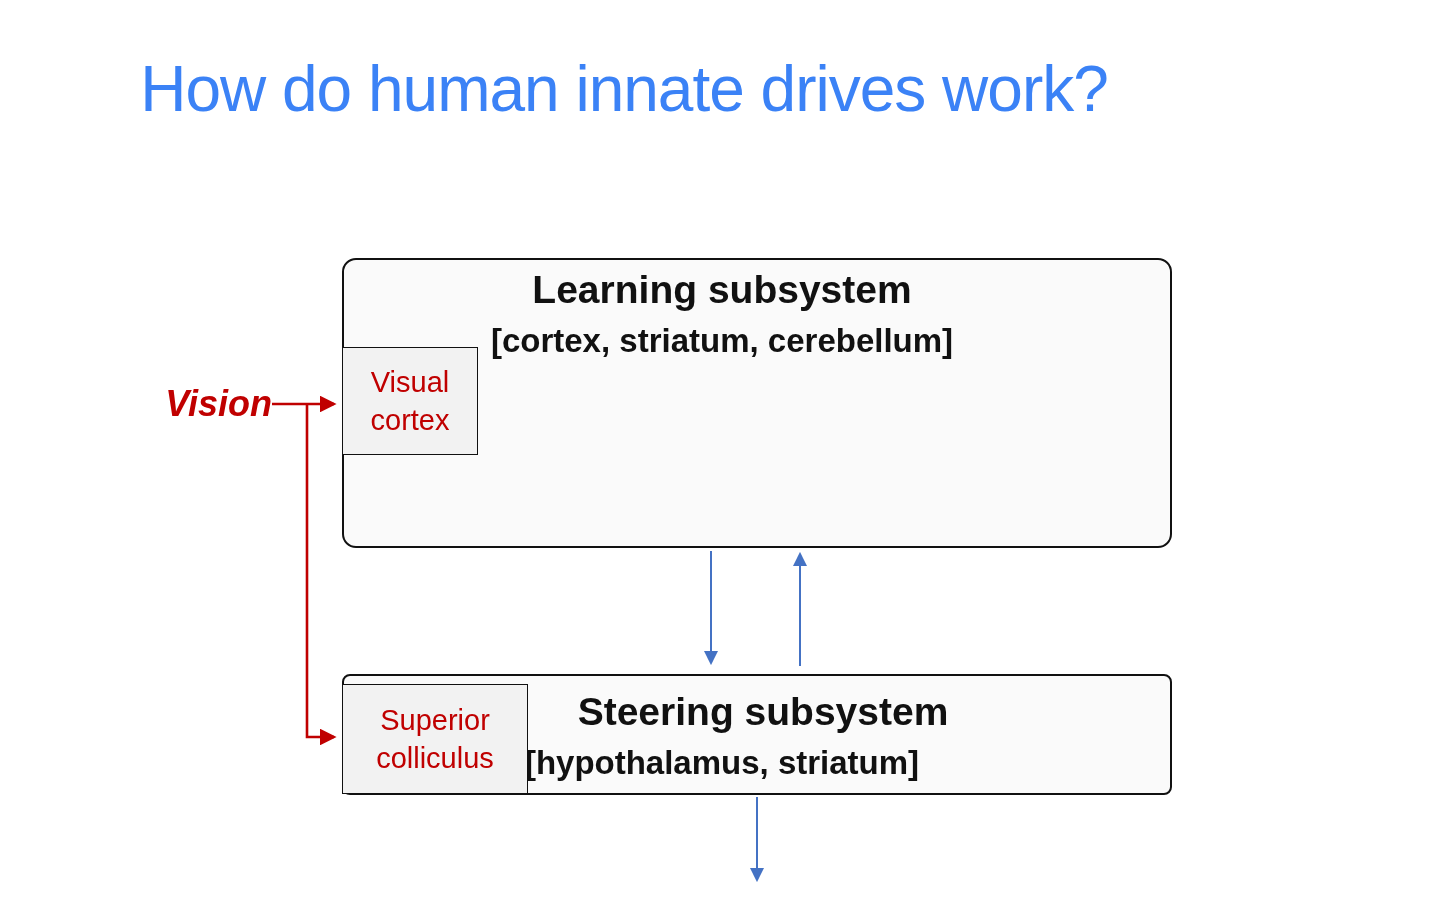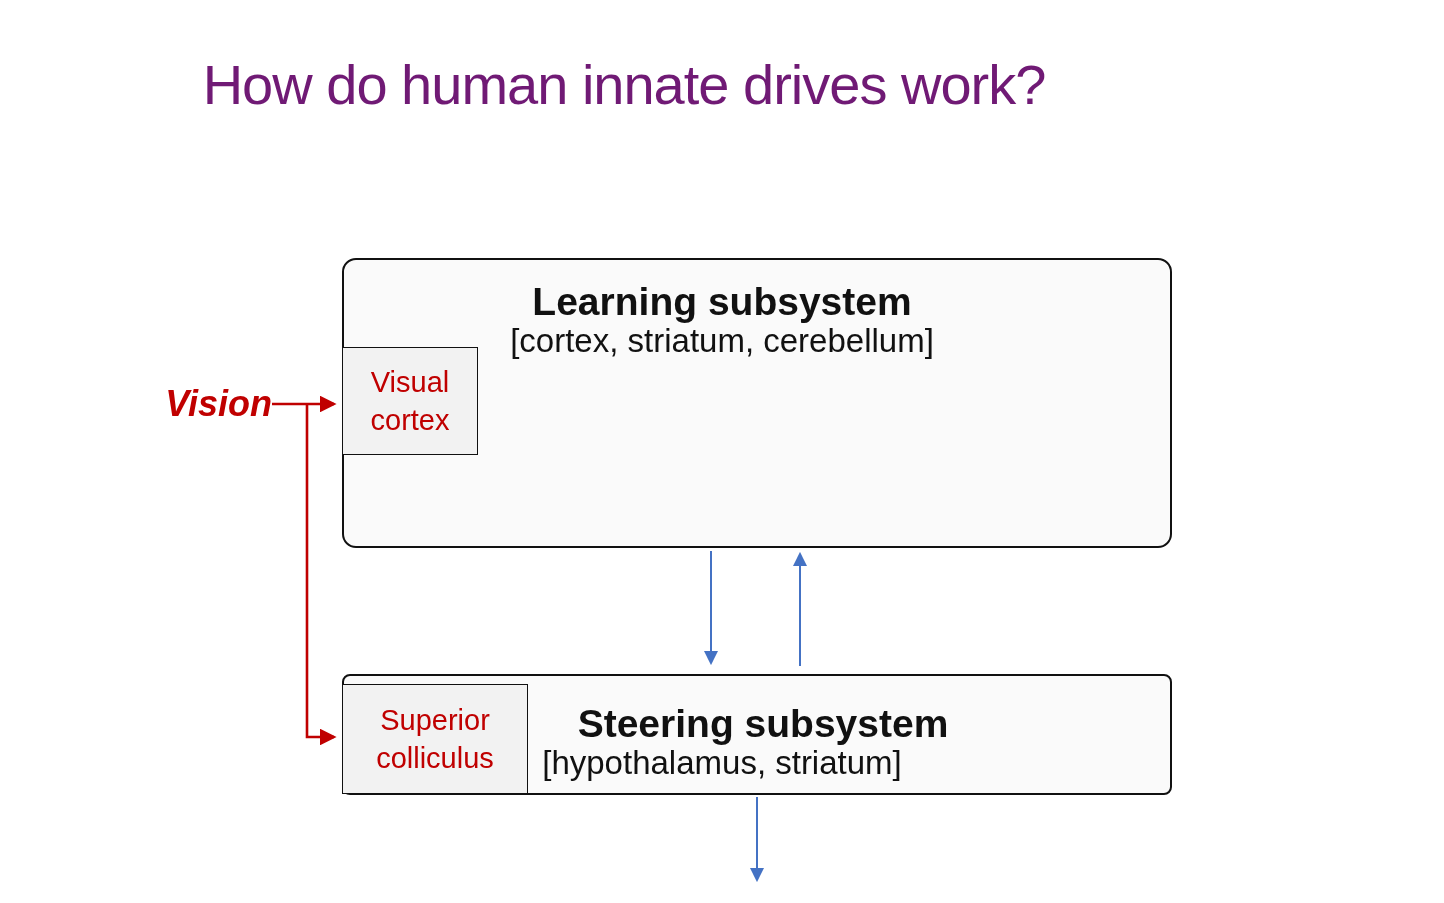--- a/index.html
+++ b/index.html
@@ -14,23 +14,23 @@
     height: 903px;
     background: #ffffff;
     overflow: hidden;
   }
   .title {
     position: absolute;
     top: 52px;
     left: 0;
     width: 1248px;
     text-align: center;
-    font-size: 56px;
+    font-size: 64px;
     font-weight: 400;
-    color: #701a75;
+    color: #3b82f6;
     letter-spacing: -1px;
     white-space: nowrap;
   }
   .big-box {
     position: absolute;
     background: #fafafa;
     border: 2.5px solid #111111;
     border-radius: 14px;
     box-sizing: border-box;
   }
@@ -48,29 +48,28 @@
     border-radius: 8px;
   }
   .box-title {
     position: absolute;
     left: 0;
     width: 100%;
     text-align: center;
     font-size: 39px;
     font-weight: 700;
     color: #111111;
-    margin-top: 12px;
   }
   .box-subtitle {
     position: absolute;
     left: 0;
     width: 100%;
     text-align: center;
     font-size: 33px;
-    font-weight: 400;
+    font-weight: 700;
     color: #111111;
   }
   .learning-title { top: 268px; }
   .learning-subtitle { top: 322px; }
   .steering-title { top: 690px; padding-left: 41px; }
   .steering-subtitle { top: 744px; }
 
   .small-box {
     position: absolute;
     background: #f2f2f2;

